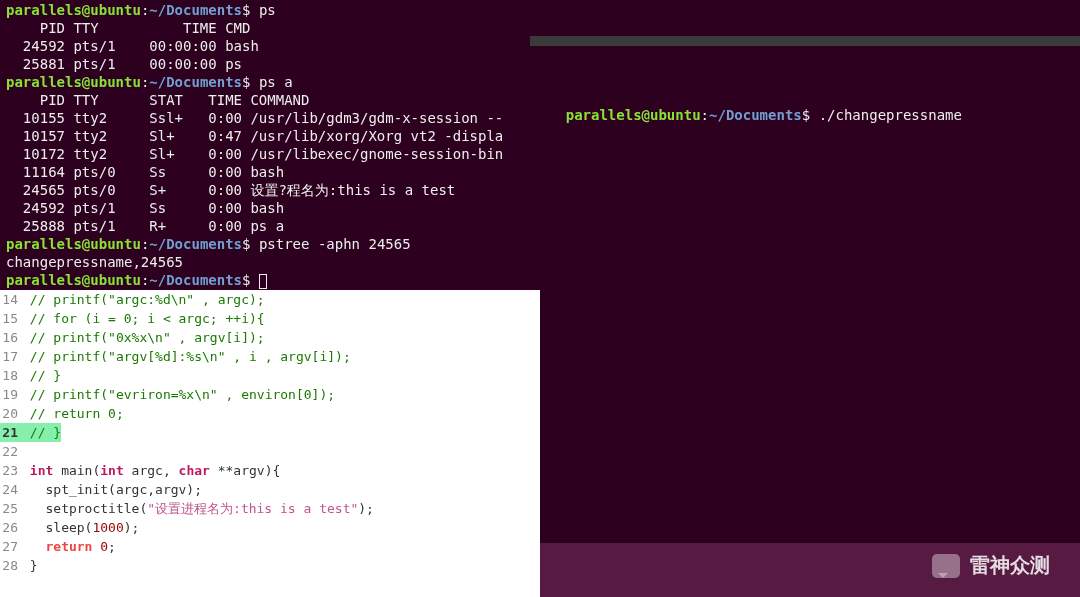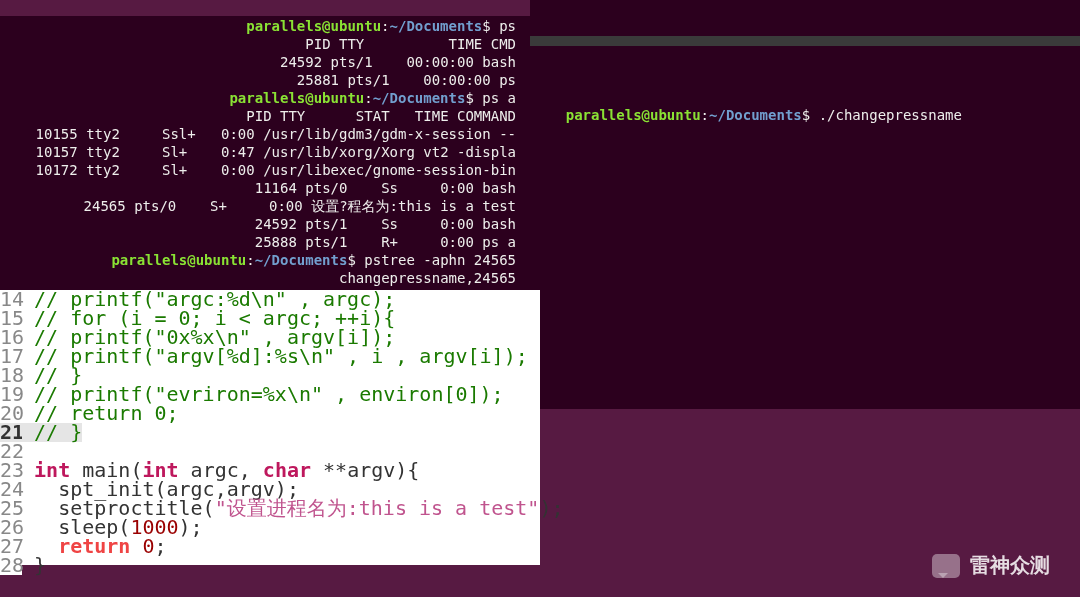--- a/index.html
+++ b/index.html
@@ -13,26 +13,25 @@
 }
 .terminal {
   background: #2c001e;
   color: #eeeeec;
   font-size: 14px;
   line-height: 18px;
   white-space: pre;
   position: absolute;
 }
 .term-left {
-  left: 0; top: 16px; width: 530px; height: 290px;
-  padding: 1px 14px;
-  text-align: right;
+  left: 0; top: 0; width: 530px; height: 290px;
+  padding: 1px 6px;
 }
 .term-right {
-  left: 530px; top: 0; width: 550px; height: 409px;
+  left: 530px; top: 0; width: 550px; height: 543px;
 }
 .term-right .titlebar {
   background: #3a3a3a;
   height: 10px;
 }
 .term-right .body {
   padding: 6px 2px;
 }
 .user { color: #8ae234; font-weight: bold; }
 .host { color: #8ae234; font-weight: bold; }
@@ -41,36 +40,36 @@
 .path { color: #729fcf; font-weight: bold; }
 .dollar { color: #eeeeec; }
 .cmd { color: #eeeeec; }
 .cursor {
   display: inline-block; width: 8px; height: 15px;
   border: 1px solid #eeeeec; vertical-align: middle;
 }
 .editor {
   position: absolute;
   left: 0; top: 290px;
-  width: 540px; height: 275px;
+  width: 540px; height: 307px;
   background: #ffffff;
   font-family: "DejaVu Sans Mono", monospace;
-  font-size: 20px;
+  font-size: 13px;
   line-height: 19px;
   color: #333;
   white-space: pre;
 }
 .ed-line { display: flex; }
 .gutter {
   width: 22px; text-align: right; padding-right: 4px;
   color: #888; background: #ffffff; font-weight: normal;
   flex-shrink: 0;
 }
 .code { }
-.hl-line .code, .hl-line .gutter { background: #e5e5e5; }
+.hl-line .code, .hl-line .gutter { background: #86efac; }
 .hl-line .gutter { font-weight: bold; color: #333; }
 .cmnt { color: #1a7a00; }
 .kw { color: #ef4444; font-weight: bold; }
 .type { color: #be185d; font-weight: bold; }
 .str { color: #c0548e; }
 .num { color: #9a0000; }
 .watermark {
   position: absolute;
   right: 30px; bottom: 18px;
   display: flex; align-items: center; gap: 10px;

